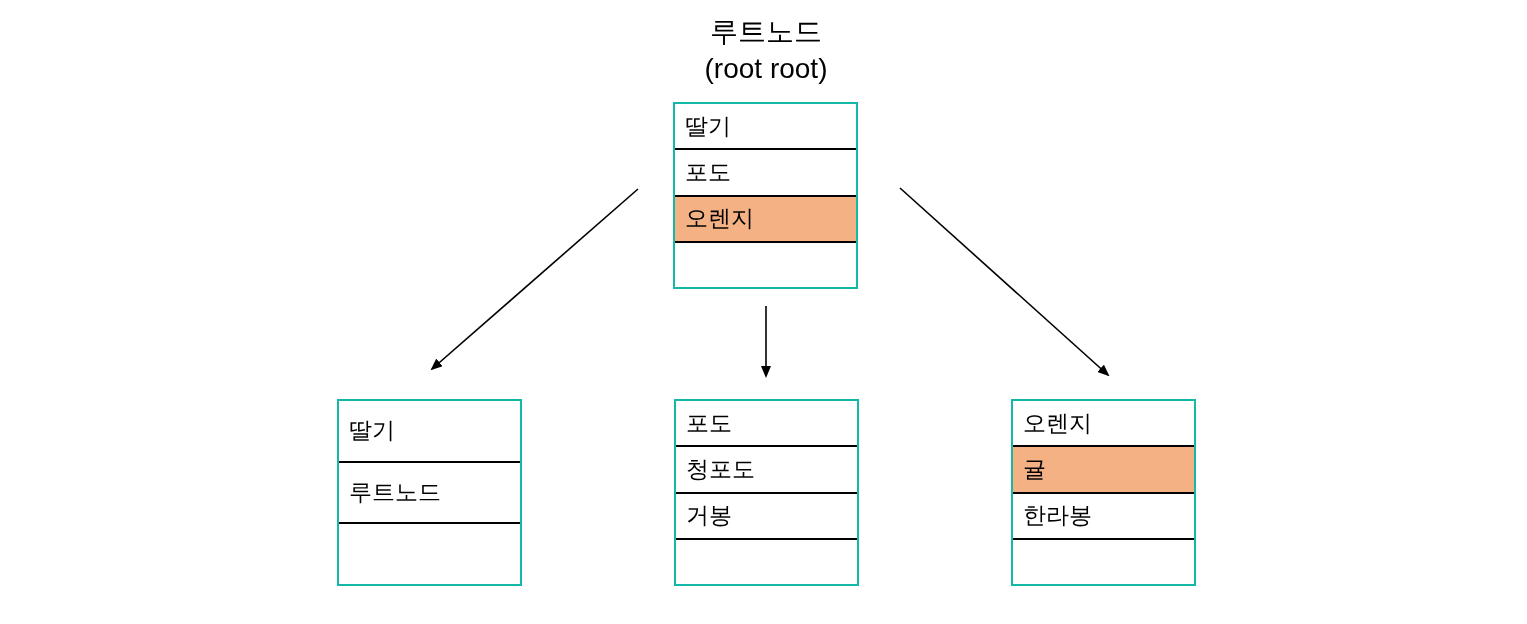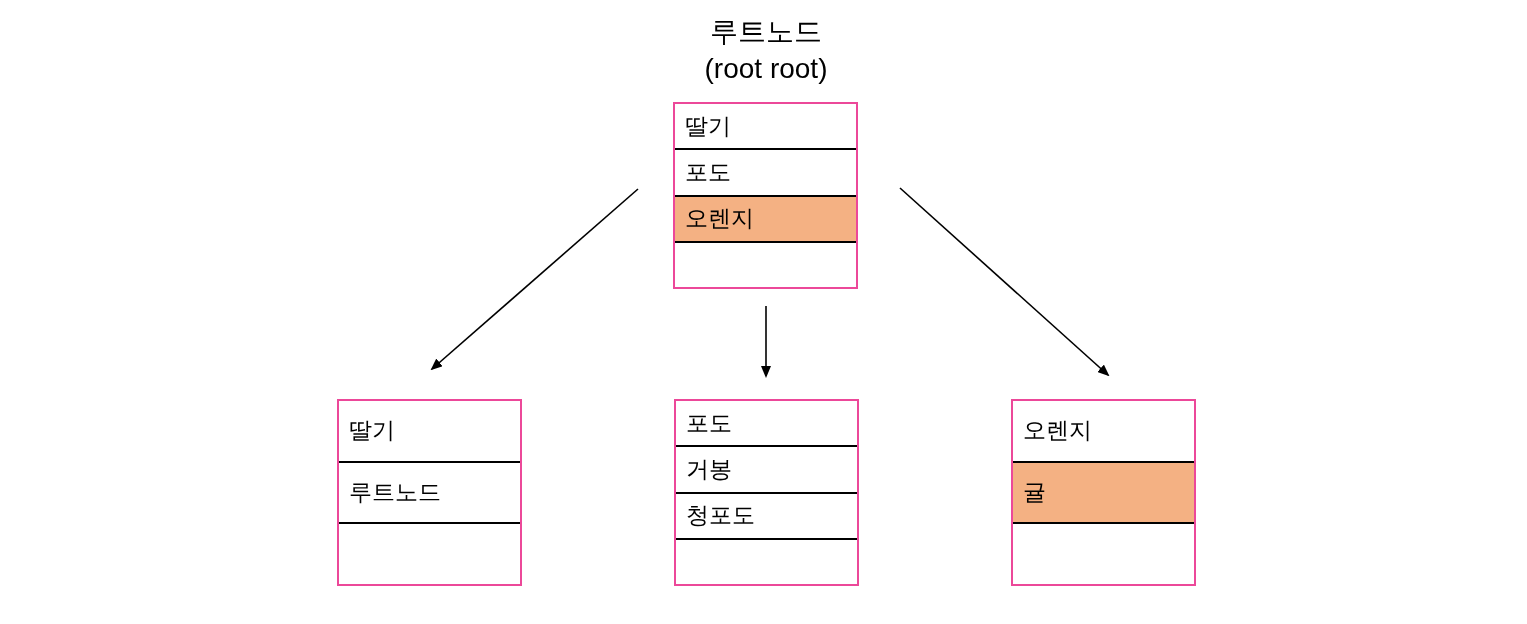--- a/index.html
+++ b/index.html
@@ -31,21 +31,21 @@
     line-height: 1.32;
     color: #000000;
     white-space: nowrap;
   }
   .root-label { left: 641px; top: 14px; width: 250px; }
   .leaf-label { left: 114px; top: 454px; width: 222px; }
   .node {
     position: absolute;
     width: 181px;
     height: 183px;
-    border: 2px solid #ec4899;
+    border: 2px solid #14b8a6;
     background: #ffffff;
     display: flex;
     flex-direction: column;
   }
   .node-root  { left: 673px; top: 102px; }
   .node-leaf1 { left: 337px; top: 399px; }
   .node-leaf2 { left: 674px; top: 399px; }
   .node-leaf3 { left: 1011px; top: 399px; }
   .cell {
     flex: 1 1 0;
@@ -90,24 +90,25 @@
   </div>
 
   <div class="node node-leaf1">
     <div class="cell">딸기</div>
     <div class="cell">루트노드</div>
     <div class="cell"></div>
   </div>
 
   <div class="node node-leaf2">
     <div class="cell">포도</div>
+    <div class="cell">청포도</div>
     <div class="cell">거봉</div>
-    <div class="cell">청포도</div>
     <div class="cell"></div>
   </div>
 
   <div class="node node-leaf3">
     <div class="cell">오렌지</div>
     <div class="cell highlight">귤</div>
+    <div class="cell">한라봉</div>
     <div class="cell"></div>
   </div>
 
 </div>
 
 </body></html>

